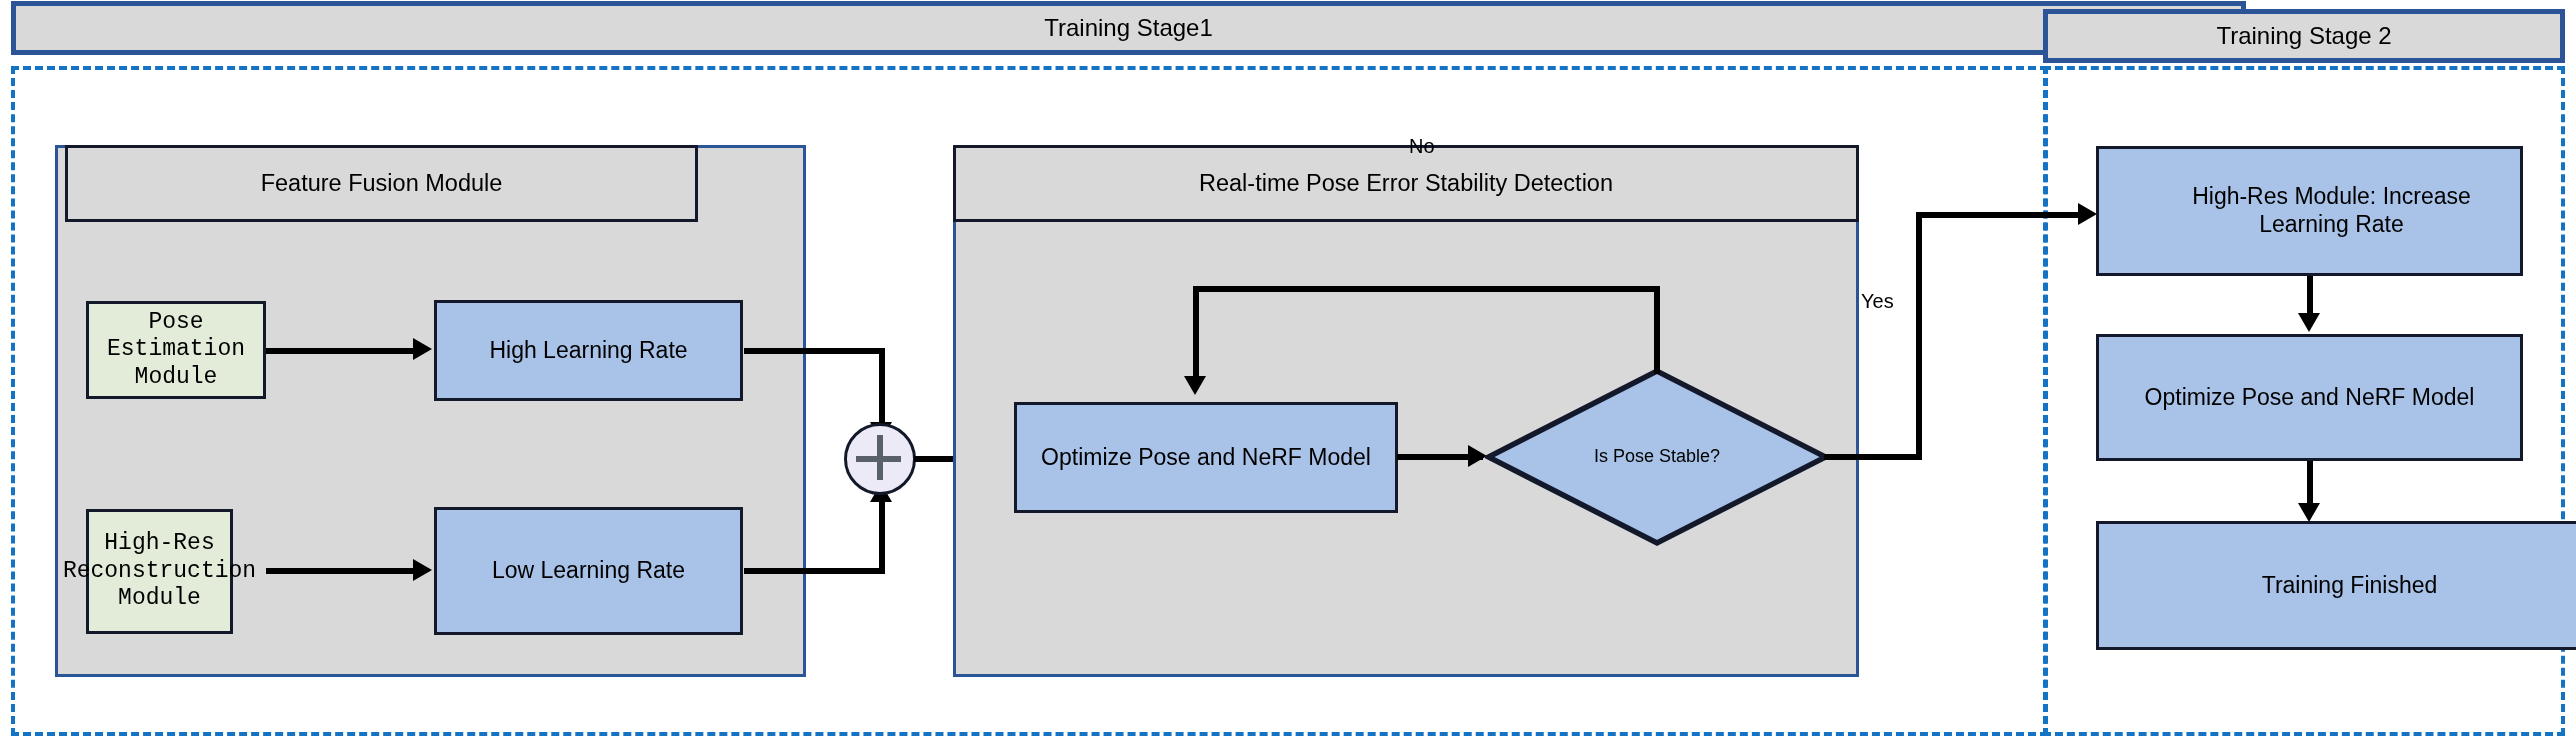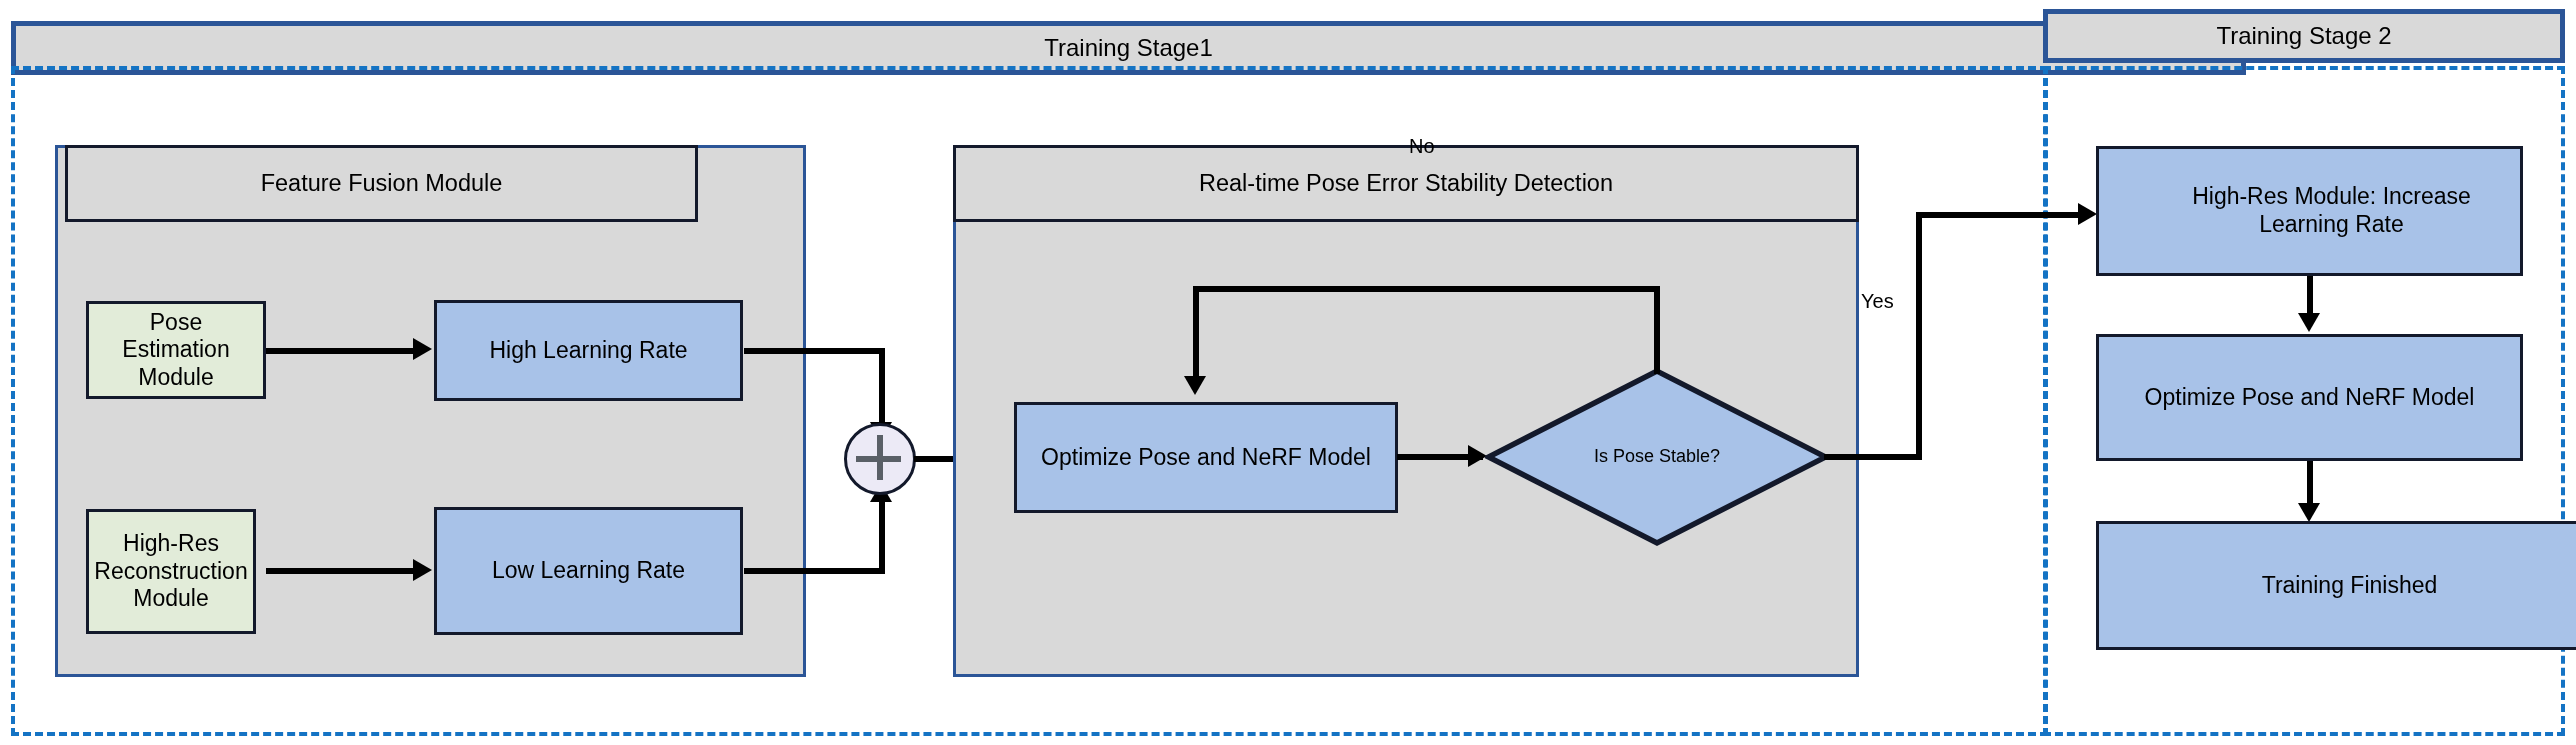--- a/index.html
+++ b/index.html
@@ -17,21 +17,21 @@
   .dashed{border:4.7px dashed #1473c4;background:transparent;}
 
   
   .panel{background:#d9d9d9;border:3.1px solid #2b5597;}
   .panel-title{background:#d9d9d9;border:3.9px solid #13192b;display:flex;align-items:center;justify-content:center;}
   .panel-title span{font-size:23.5px;color:#000;white-space:nowrap;}
 
   
   .node{border:3.9px solid #13192b;display:flex;align-items:center;justify-content:center;text-align:center;}
   .node span{font-size:23px;color:#000;line-height:1.20;display:block;padding:0 4.7px;}
-  .node-green{background:#e2ecd9;}
+  .node-green{background:#e2ecd9;font-family:Liberation Mono, monospace;}
   .node-blue{background:#a8c2e8;}
   .diamond-label{position:absolute;left:0;top:0;width:100%;height:100%;display:flex;align-items:center;justify-content:center;text-align:center;}
   .diamond-label span{font-size:18px;color:#000;line-height:1.20;}
 
   
   .sumcircle{border:3.9px solid #13192b;border-radius:50%;background:#eceaf6;}
   .sum-h{position:absolute;background:#5a6067;}
   .sum-v{position:absolute;background:#5a6067;}
 
   
@@ -42,41 +42,41 @@
   .arrow-u{width:0;height:0;border-left:11.7px solid transparent;border-right:11.7px solid transparent;border-bottom:19.6px solid #000;}
 
   
   .edge-label{font-size:20px;color:#000;white-space:nowrap;}
 </style>
 </head>
 <body>
 
 <div id="stage">
 
-  <div class="abs hdrbar" style="left:11px;top:21px;width:2235px;height:54px;">
+  <div class="abs hdrbar" style="left:11px;top:1px;width:2235px;height:54px;">
     <div class="hdrbar-txt">Training Stage1</div>
   </div>
 
   <div class="abs hdrbar" style="left:2043px;top:8.6px;width:522px;height:54px;">
     <div class="hdrbar-txt">Training Stage 2</div>
   </div>
 
   <div class="abs dashed" style="left:11px;top:66px;width:2037px;height:670px;"></div>
   <div class="abs dashed" style="left:2043px;top:66px;width:522px;height:670px;"></div>
 
   <div class="abs panel" style="left:55px;top:145px;width:751px;height:532px;"></div>
   <div class="abs panel-title" style="left:65px;top:145px;width:633px;height:77px;">
     <span>Feature Fusion Module</span>
   </div>
 
   <div class="abs node node-green" style="left:86px;top:301px;width:180px;height:98px;">
     <span>Pose Estimation Module</span>
   </div>
 
-  <div class="abs node node-green" style="left:86px;top:509px;width:170px;height:125px;">
+  <div class="abs node node-green" style="left:86px;top:509px;width:147px;height:125px;">
     <span>High-Res Reconstruction Module</span>
   </div>
 
   <div class="abs node node-blue" style="left:434px;top:300px;width:309px;height:101px;">
     <span>High Learning Rate</span>
   </div>
 
   <div class="abs node node-blue" style="left:434px;top:507px;width:309px;height:128px;text-align:right;">
     <span>Low Learning Rate</span>
   </div>

